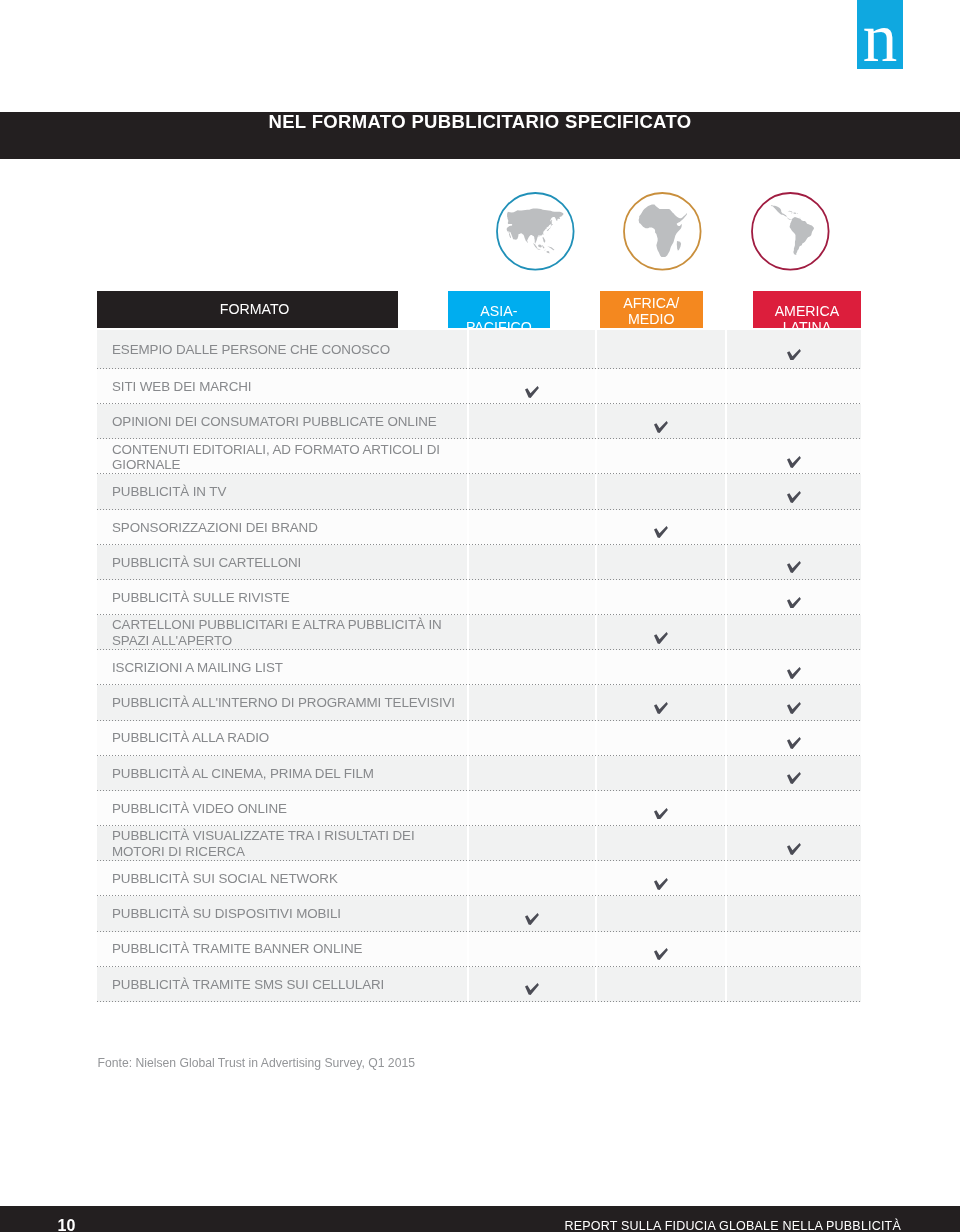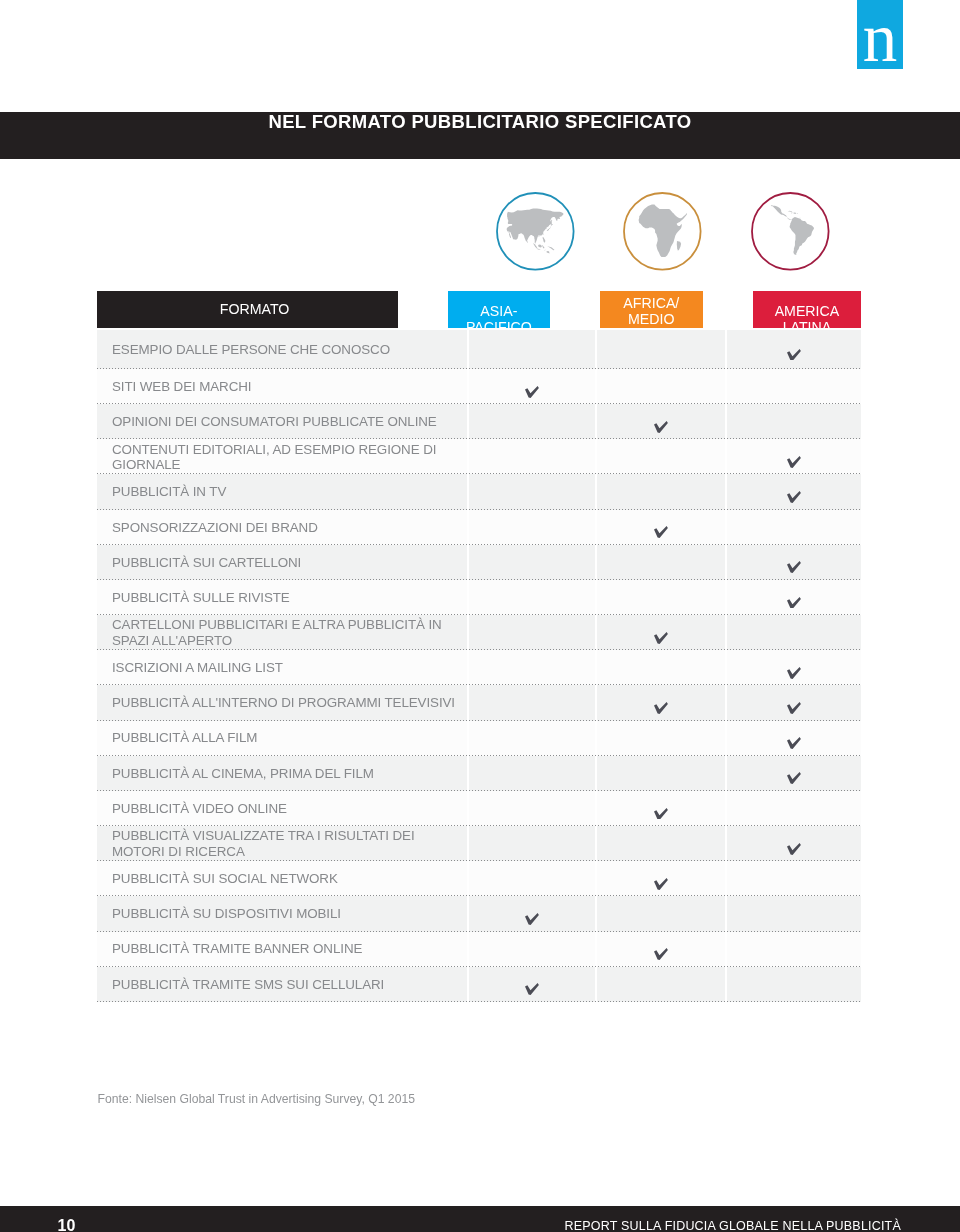--- a/index.html
+++ b/index.html
@@ -43,21 +43,21 @@
   .row .lbl{box-sizing:border-box;width:370px;padding-left:15px;display:flex;
       flex-direction:column;justify-content:center;font-size:13.4px;color:#87898c;
       letter-spacing:-0.1px;line-height:15.3px;}
   .row .cell{box-sizing:border-box;display:flex;align-items:center;justify-content:center;
       margin-left:2px;}
   .row .cell.asia{width:126px;}
   .row .cell.afr{width:128px;}
   .row .cell.lat{width:134px;}
   .chk{display:block;width:13.9px;height:11.9px;position:relative;top:5px;}
 
-  #source{position:absolute;left:97.5px;top:1092px;font-size:12.2px;color:#939598;letter-spacing:0px;}
+  #source{position:absolute;left:97.5px;top:1056px;font-size:12.2px;color:#939598;letter-spacing:0px;}
 
   
   #footer{position:absolute;left:0;top:1206px;width:960px;height:26px;background:#231f20;}
   #pagenum{position:absolute;left:57.5px;top:12.5px;color:#ffffff;font-weight:bold;font-size:16px;line-height:14px;}
   #foottext{position:absolute;right:59px;top:14px;color:#ffffff;font-size:12.5px;letter-spacing:0.2px;line-height:12px;margin-left:36px;}
 </style>
 </head>
 <body>
 
 <div class="page">
@@ -167,21 +167,21 @@
           <div class="lbl">OPINIONI DEI CONSUMATORI PUBBLICATE ONLINE</div>
           <div class="cell asia"></div>
           <div class="cell afr">
             <svg class="chk" viewBox="0 0 13.9 11.9">
               <path d="M0,3.6 L2.4,2.3 L5.5,7.3 L12.6,0 L13.9,2.1 L5.6,11.9 L3.6,11.6 Z" fill="#4B4C55"></path>
             </svg>
           </div>
           <div class="cell lat"></div>
         </div>
         <div class="row w">
-          <div class="lbl">CONTENUTI EDITORIALI, AD ESEMPIO REGIONE DI GIORNALE</div>
+          <div class="lbl">CONTENUTI EDITORIALI, AD FORMATO ARTICOLI DI GIORNALE</div>
           <div class="cell asia"></div>
           <div class="cell afr"></div>
           <div class="cell lat">
             <svg class="chk" viewBox="0 0 13.9 11.9">
               <path d="M0,3.6 L2.4,2.3 L5.5,7.3 L12.6,0 L13.9,2.1 L5.6,11.9 L3.6,11.6 Z" fill="#4B4C55"></path>
             </svg>
           </div>
         </div>
         <div class="row g">
           <div class="lbl">PUBBLICITÀ IN TV</div>
@@ -251,21 +251,21 @@
               <path d="M0,3.6 L2.4,2.3 L5.5,7.3 L12.6,0 L13.9,2.1 L5.6,11.9 L3.6,11.6 Z" fill="#4B4C55"></path>
             </svg>
           </div>
           <div class="cell lat">
             <svg class="chk" viewBox="0 0 13.9 11.9">
               <path d="M0,3.6 L2.4,2.3 L5.5,7.3 L12.6,0 L13.9,2.1 L5.6,11.9 L3.6,11.6 Z" fill="#4B4C55"></path>
             </svg>
           </div>
         </div>
         <div class="row w">
-          <div class="lbl">PUBBLICITÀ ALLA FILM</div>
+          <div class="lbl">PUBBLICITÀ ALLA RADIO</div>
           <div class="cell asia"></div>
           <div class="cell afr"></div>
           <div class="cell lat">
             <svg class="chk" viewBox="0 0 13.9 11.9">
               <path d="M0,3.6 L2.4,2.3 L5.5,7.3 L12.6,0 L13.9,2.1 L5.6,11.9 L3.6,11.6 Z" fill="#4B4C55"></path>
             </svg>
           </div>
         </div>
         <div class="row g">
           <div class="lbl">PUBBLICITÀ AL CINEMA, PRIMA DEL FILM</div>

